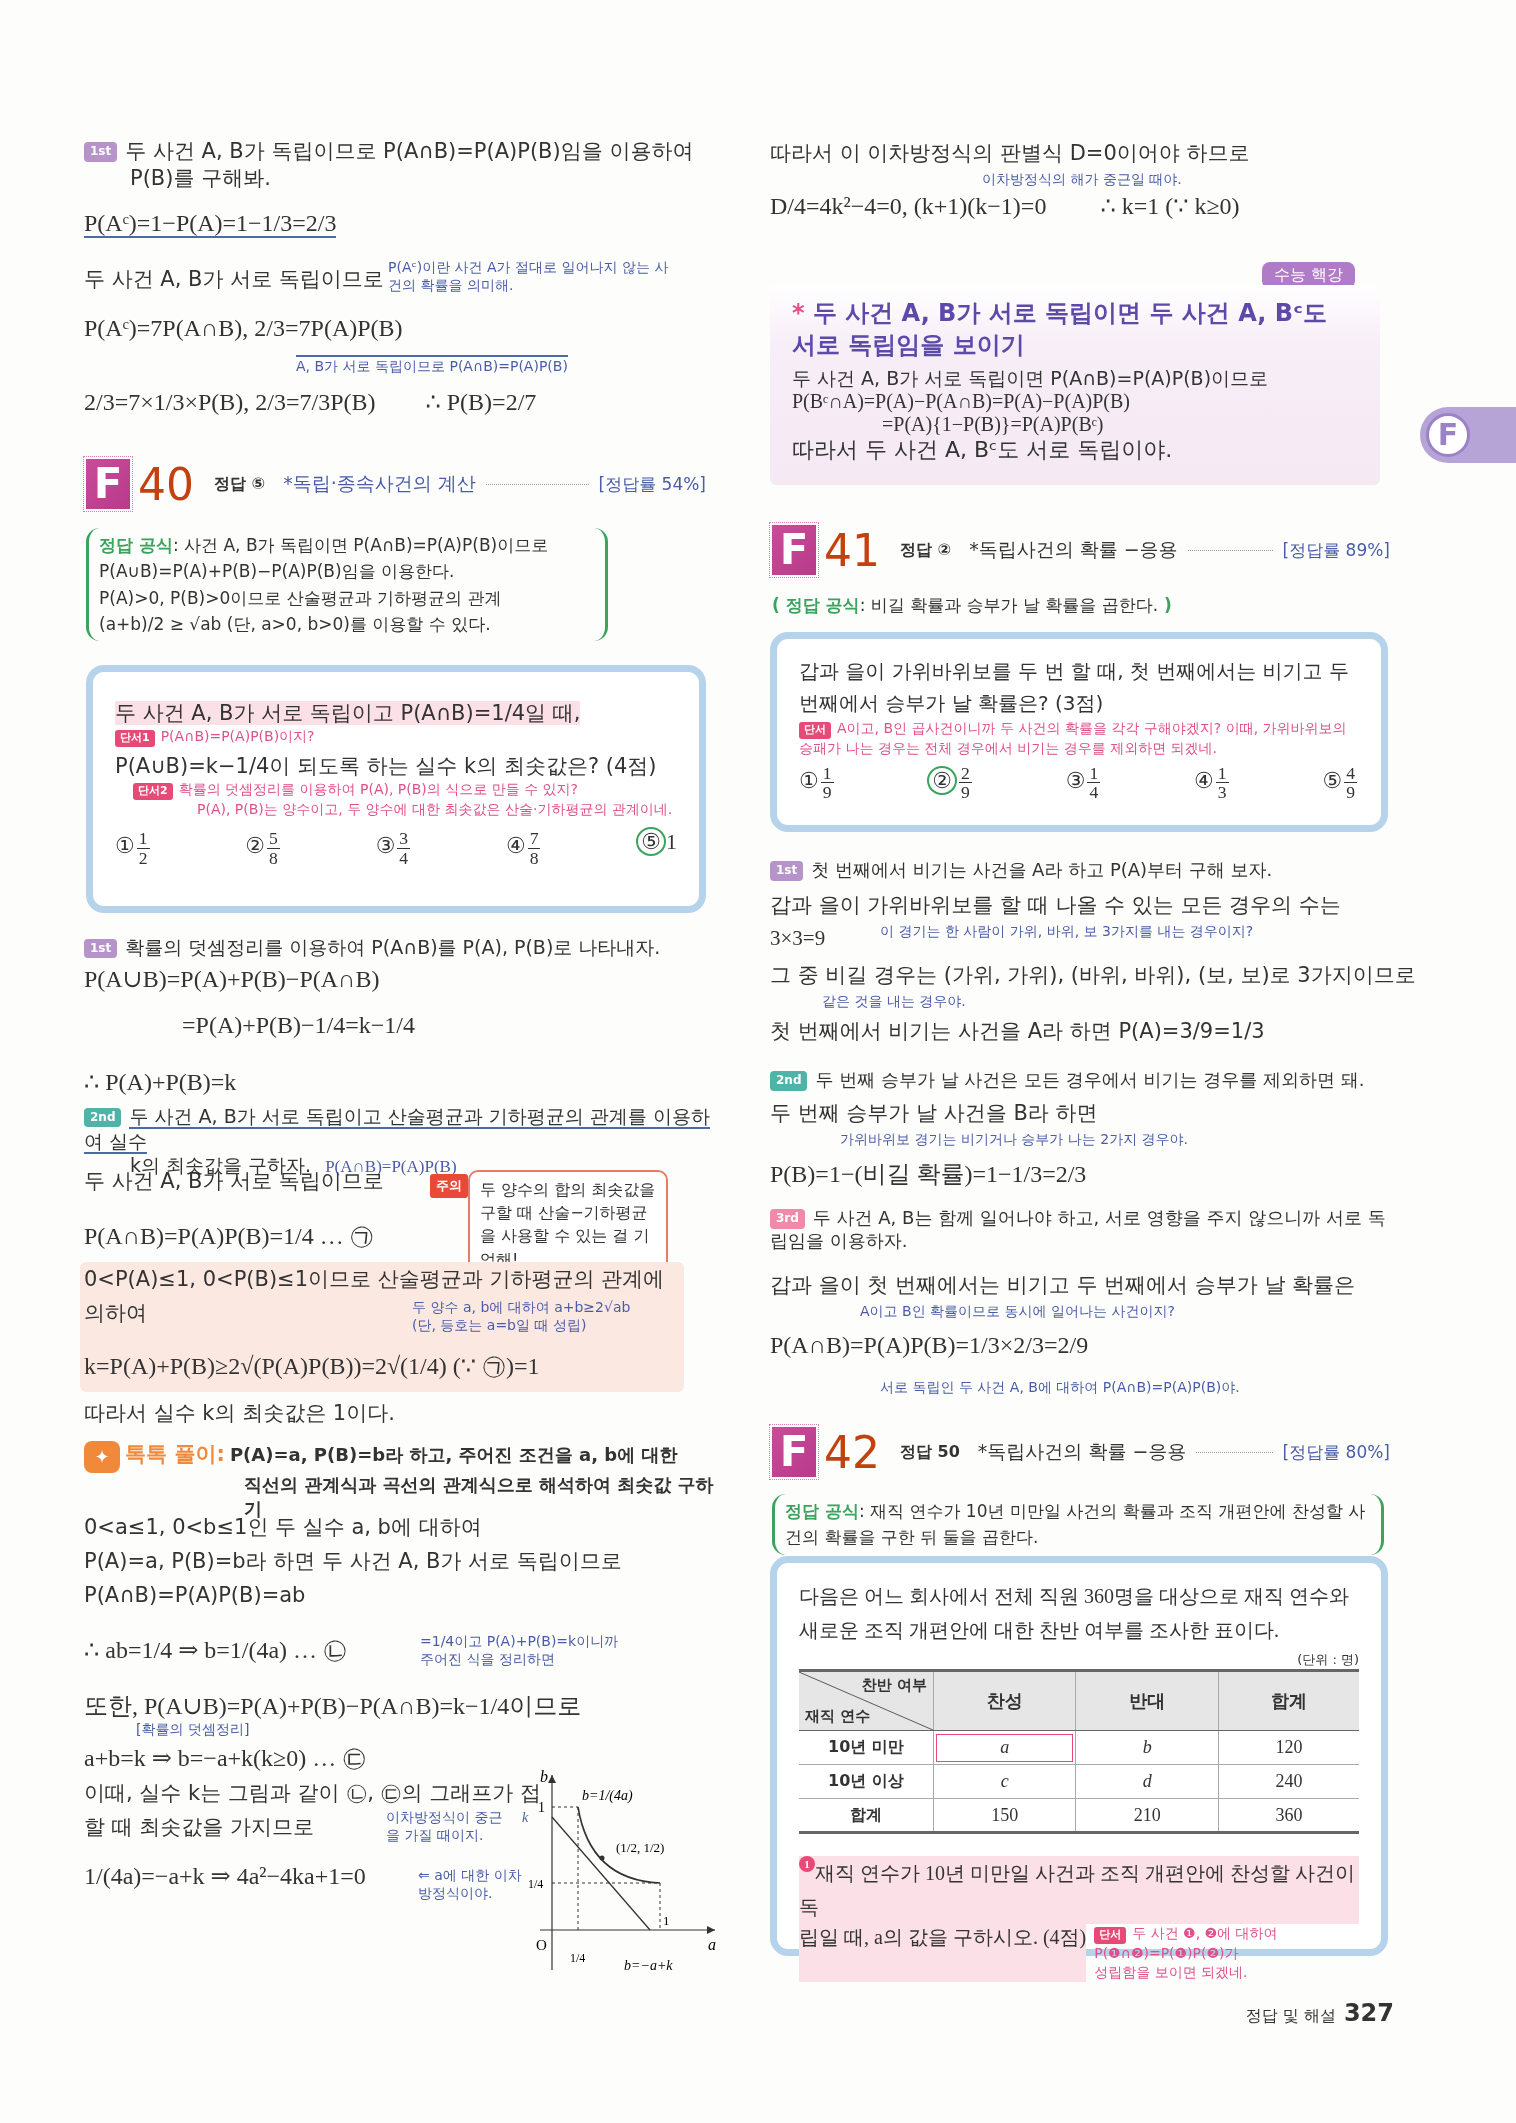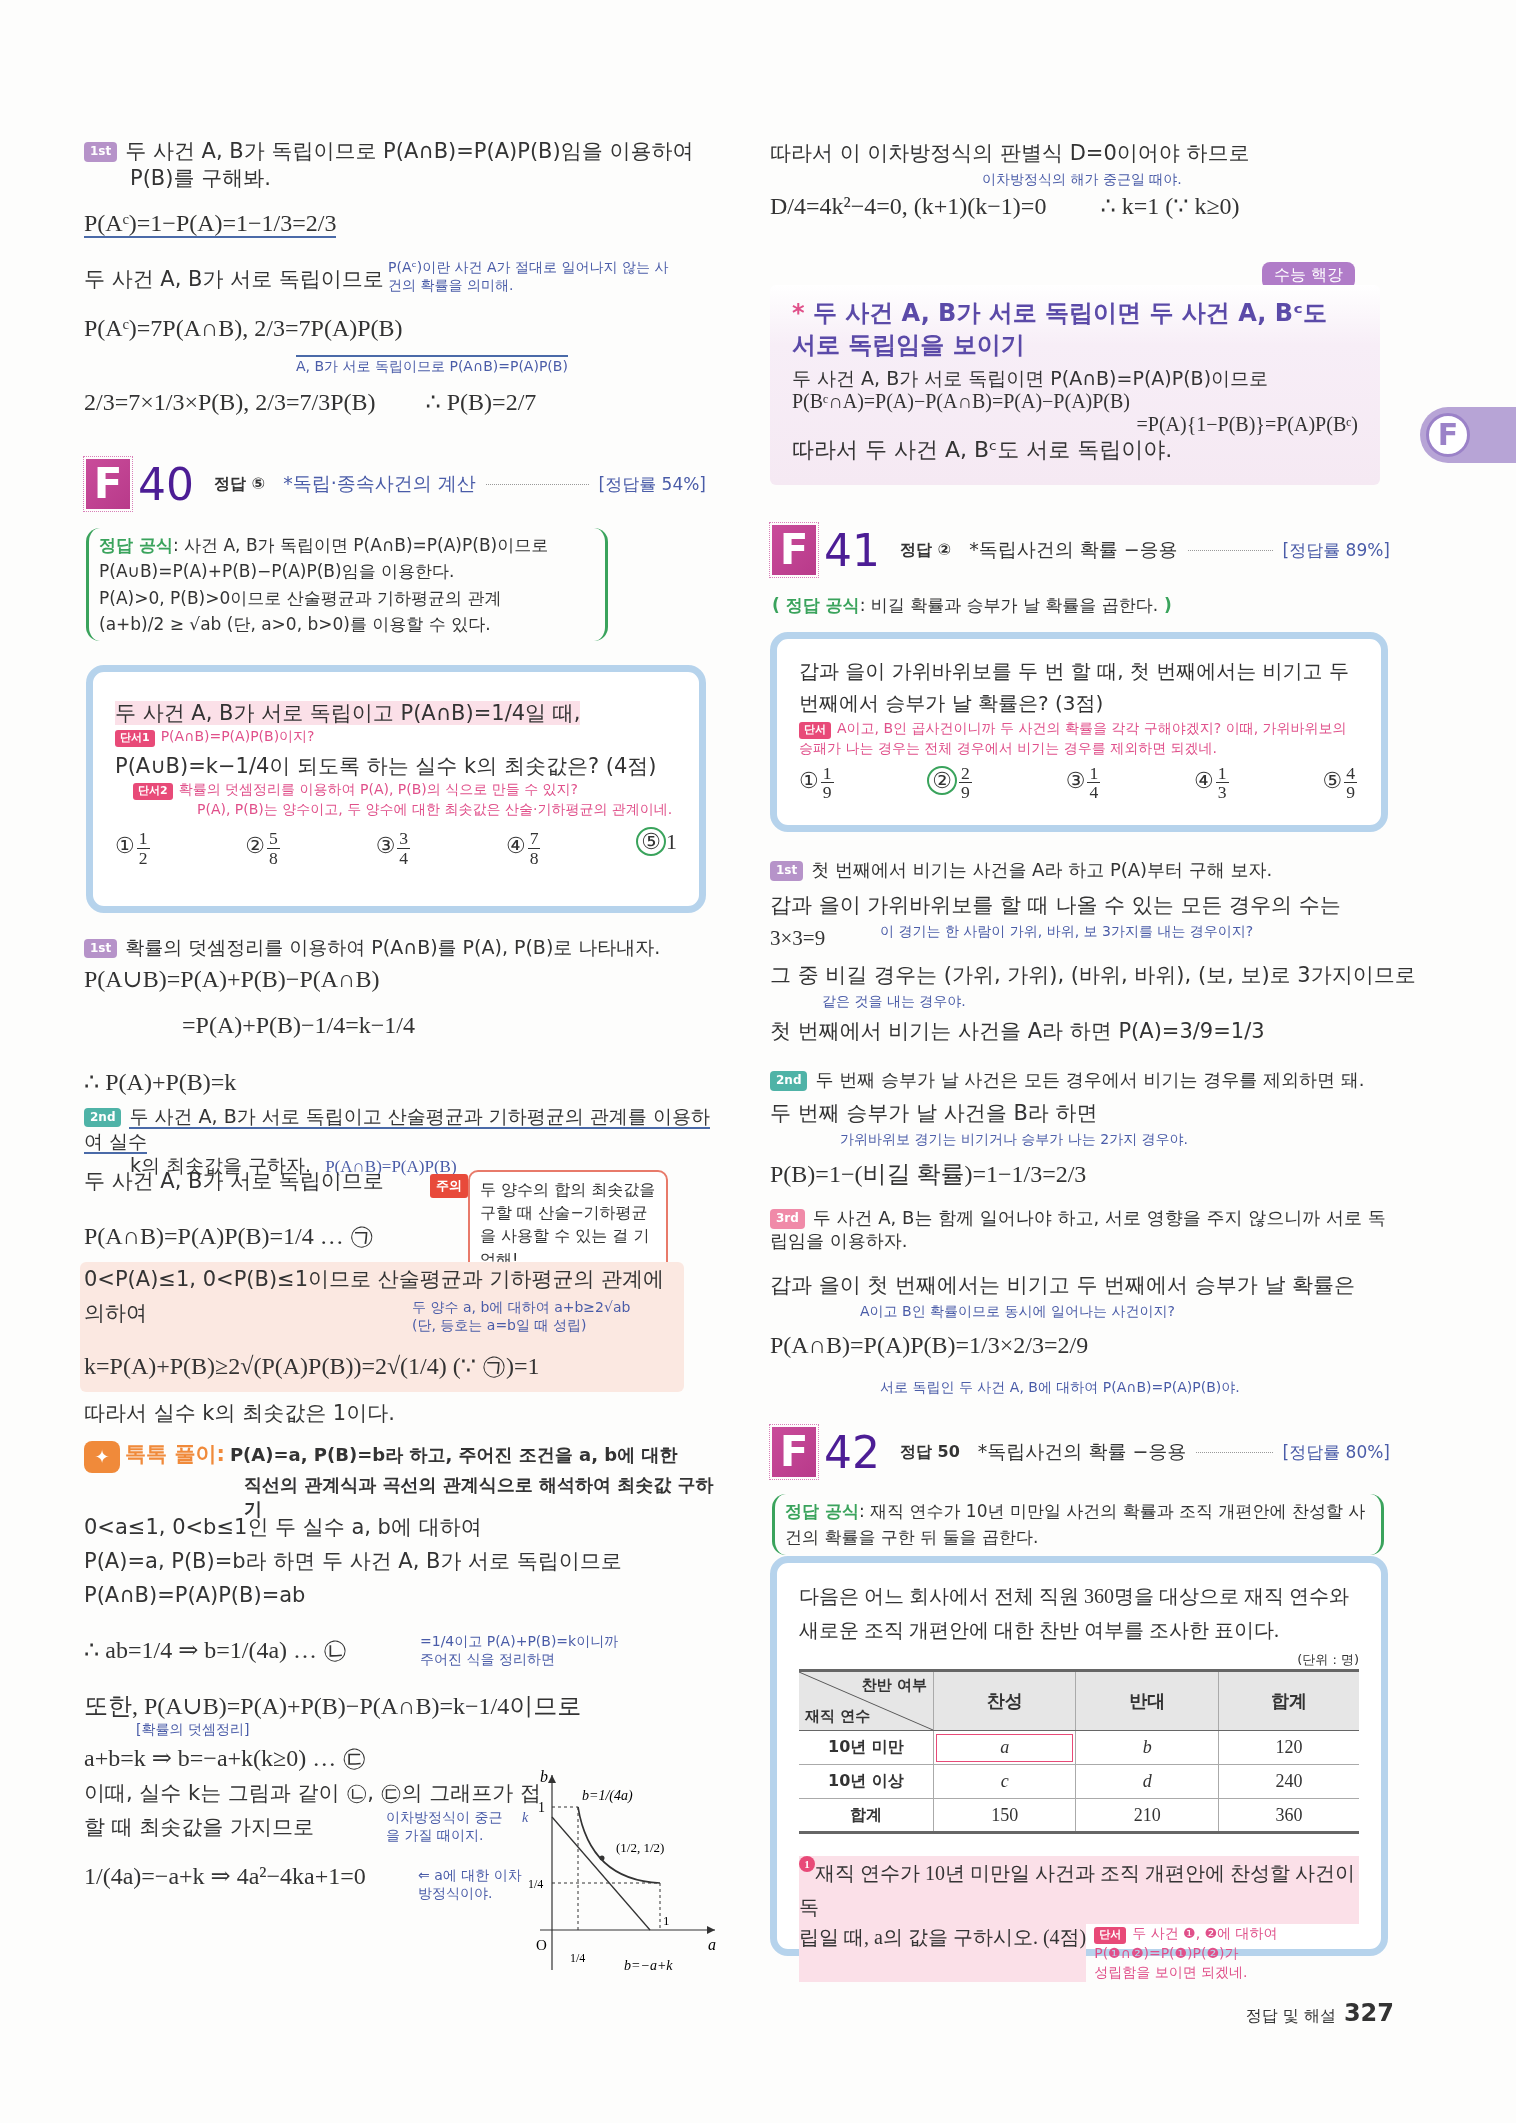--- a/index.html
+++ b/index.html
@@ -11,21 +11,21 @@
   .note-blue { font-size: 14px; color: #4a5ca8; line-height: 1.3; }
   .note-pink { font-size: 14px; color: #e0508a; line-height: 1.35; }
   .step { display: inline-block; font-size: 12px; font-weight: bold; color: #fff; padding: 2px 6px; border-radius: 4px; margin-right: 8px; vertical-align: middle; }
   .step-1st { background: #b693c9; }
   .step-2nd { background: #4fb3a7; }
   .step-3rd { background: #f08aa8; }
   .hint-tag { display: inline-block; background: #e84a78; color: #fff; font-size: 11px; font-weight: bold; padding: 1px 5px; border-radius: 3px; margin-right: 6px; }
   .u-blue { border-bottom: 2px solid #4a6aa8; }
   .hl-pink { background: #fbe0e8; }
   .f-badge { display: inline-block; width: 44px; height: 50px; background: linear-gradient(135deg, #c94c9a, #b83a8a); color: #fff; font-size: 42px; font-weight: bold; text-align: center; line-height: 50px; outline: 1px dotted #d97fb8; outline-offset: 2px; }
-  .f-num { font-size: 44px; color: #4c1d95; margin-left: 8px; vertical-align: middle; }
+  .f-num { font-size: 44px; color: #c2410c; margin-left: 8px; vertical-align: middle; }
   .hdr { display: flex; align-items: center; height: 56px; }
   .hdr .ans { font-size: 16px; font-weight: bold; color: #333; margin-left: 20px; }
   .hdr .topic { font-size: 19px; color: #333; margin-left: 18px; }
   .hdr .star { color: #4a5ca8; }
   .hdr .dots { flex: 1; border-bottom: 1px dotted #999; margin: 0 10px; height: 1px; }
   .hdr .rate { font-size: 17px; color: #4a5ca8; }
   .formula-box { border-left: 3px solid #3aa35c; border-radius: 14px 0 0 14px; padding: 4px 10px; font-size: 17px; line-height: 1.55; color: #333; }
   .formula-box .lbl { color: #3aa35c; font-weight: bold; }
   .q-box { border: 7px solid #b6d3ec; border-radius: 18px; background: #fff; padding: 16px 22px; }
   .choices { display: flex; justify-content: space-between; font-family: "Liberation Serif", serif; font-size: 22px; margin-top: 10px; }
@@ -188,21 +188,21 @@
 
 <div class="abs main" style="left:770px; top:140px;"><span>따라서 이 이차방정식의 판별식 D=0이어야 하므로</span></div>
 <div class="abs note-blue" style="left:982px; top:170px;">이차방정식의 해가 중근일 때야.</div>
 <div class="abs eq" style="left:770px; top:192px;"><span>D/4=4k²−4=0, (k+1)(k−1)=0</span><span style="margin-left:54px;">∴ k=1 (∵ k≥0)</span></div>
 
 <div class="abs" style="left:1262px; top:262px;"><span class="core-tag">수능 핵강</span></div>
 <div class="abs core-box" style="left:770px; top:285px; width:610px; height:200px;">
   <div class="core-title"><span class="ast">* </span><span>두 사건 A, B가 서로 독립이면 두 사건 A, Bᶜ도 서로 독립임을 보이기</span></div>
   <div class="main" style="font-size:19px; margin-top:4px;"><span>두 사건 A, B가 서로 독립이면 P(A∩B)=P(A)P(B)이므로</span></div>
   <div class="eq" style="font-size:20px;">P(Bᶜ∩A)=P(A)−P(A∩B)=P(A)−P(A)P(B)</div>
-  <div class="eq" style="font-size:20px; padding-left:90px;text-align:right;">=P(A){1−P(B)}=P(A)P(Bᶜ)</div>
+  <div class="eq" style="font-size:20px; padding-left:90px;">=P(A){1−P(B)}=P(A)P(Bᶜ)</div>
   <div class="main" style="font-size:22px;">따라서 두 사건 A, Bᶜ도 서로 독립이야.</div>
 </div>
 
 <div class="abs hdr" style="left:772px; top:522px; width:618px;">
   <span class="f-badge">F</span>
   <span class="f-num">41</span>
   <span class="ans">정답 ②</span>
   <span class="topic">*독립사건의 확률 −응용</span>
   <span class="dots"></span>
   <span class="rate">[정답률 89%]</span>

